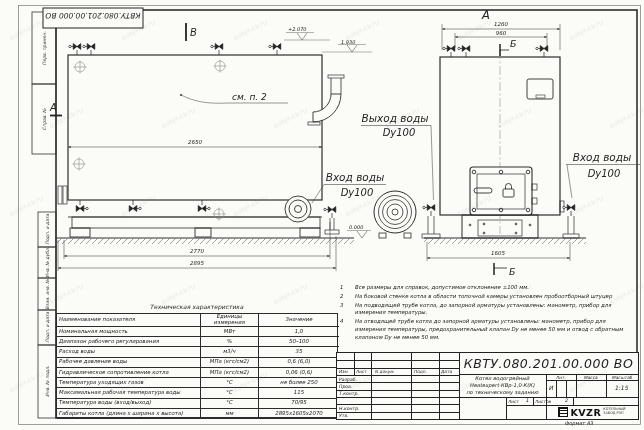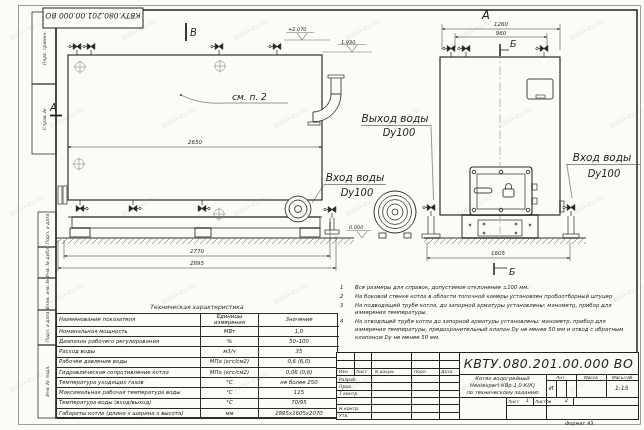--- a/index.html
+++ b/index.html
@@ -400,20 +400,32 @@
   </div>
   <span class="lbl" style="left:219px;top:21.7px;">Лит.</span>
   <span class="lbl" style="left:247px;top:21.7px;">Масса</span>
   <span class="lbl" style="left:275px;top:21.7px;">Масштаб</span>
   <span style="left:212px;top:31px;font-size:6px;">И</span>
   <span style="left:278px;top:31px;font-size:6px;">1:15</span>
   <span class="lbl" style="left:171px;top:45.7px;">Лист</span>
   <span style="left:189px;top:45.3px;font-size:4.8px;">1</span>
   <span class="lbl" style="left:198px;top:45.7px;">Листов</span>
   <span style="left:228px;top:45.3px;font-size:4.8px;">2</span>
+  <div class="logo">
+    <span class="logo-mark" style="position:relative;">
+      <i style="top:1.5px;"></i>
+          <i style="top:4.2px;"></i>
+          <i style="top:7px;"></i>
+    </span>
+    <span class="logo-word" style="position:static;">KVZR</span>
+    <span class="logo-sub" style="position:static;">
+      <span style="position:static;display:block;">КОТЕЛЬНЫЙ</span>
+      <span style="position:static;display:block;">ЗАВОД РЭП</span>
+    </span>
+  </div>
 </div>
 
 <span class="fmt">Формат  А3</span>
 
 <div id="watermarks">
       <span style="left: 8px; top: 26px;">kotel-kv.ru</span>
       <span style="left: 120px; top: 26px;">kotel-kv.ru</span>
       <span style="left: 232px; top: 26px;">kotel-kv.ru</span>
       <span style="left: 344px; top: 26px;">kotel-kv.ru</span>
       <span style="left: 456px; top: 26px;">kotel-kv.ru</span>

